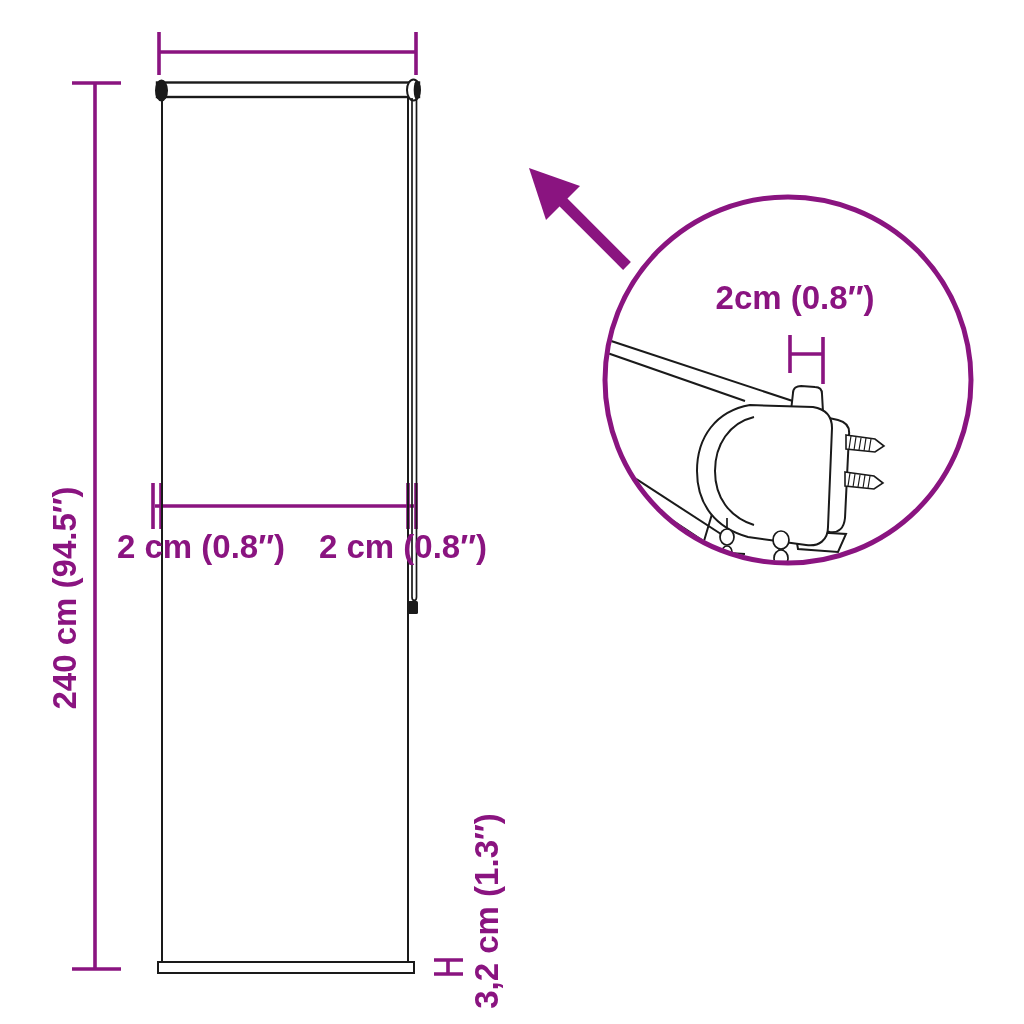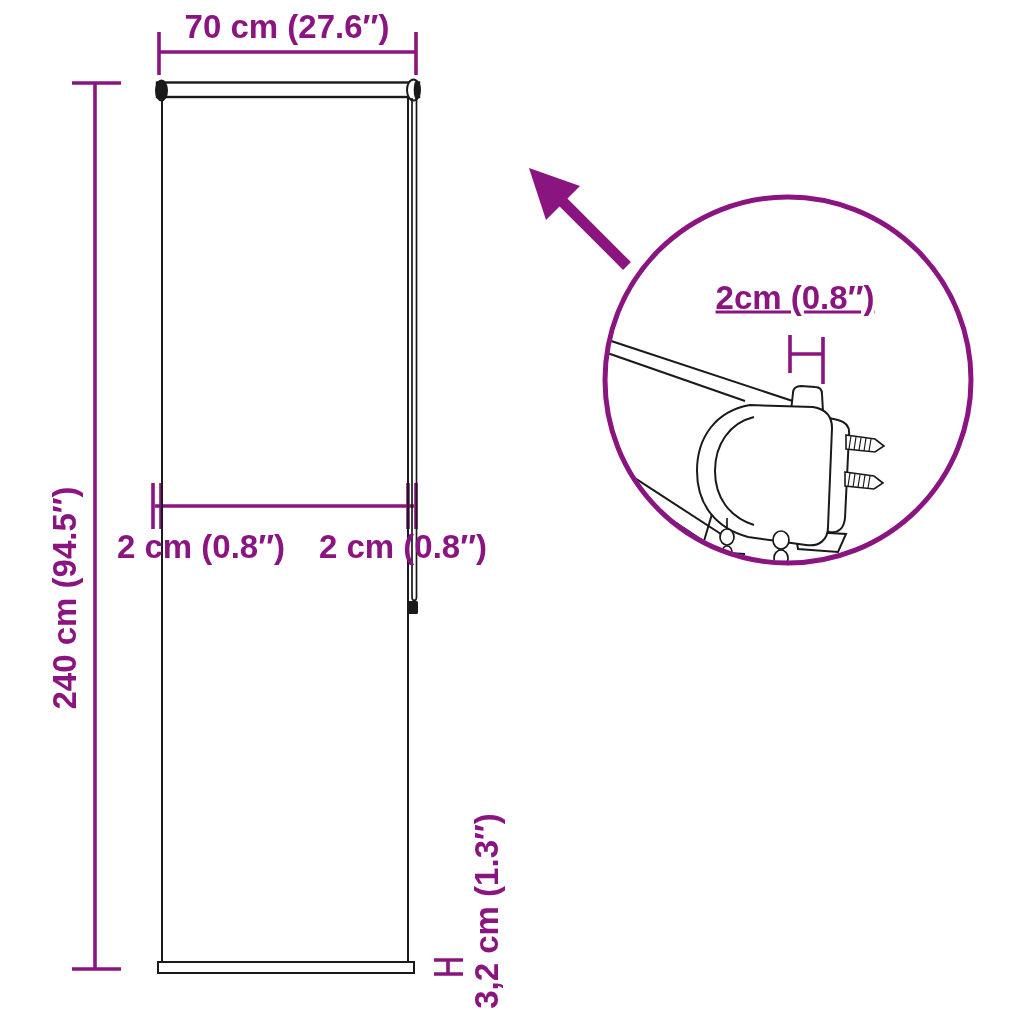--- a/index.html
+++ b/index.html
@@ -86,26 +86,25 @@
         <ellipse cx="727" cy="537" rx="7" ry="8" fill="#fff"></ellipse>
         <ellipse cx="727" cy="552" rx="5" ry="6" fill="#fff"></ellipse>
         <ellipse cx="781" cy="540" rx="8" ry="9" fill="#fff"></ellipse>
         <ellipse cx="781" cy="558" rx="7" ry="8" fill="#fff"></ellipse>
       </g>
     </g>
 
     <circle cx="788" cy="380" r="183" stroke="#8A1480" stroke-width="5" fill="none"></circle>
   </svg>
 
-  <div class="dim-label" style="left:287px;top:26px;">70 cm (27.6″)</div>
 
   <div class="dim-label vertical" style="left:64px;top:598px;">240 cm (94.5″)</div>
 
 
   <div class="dim-label" style="left:201px;top:546px;">2 cm (0.8″)</div>
 
   <div class="dim-label" style="left:403px;top:546px;">2 cm (0.8″)</div>
 
   <div class="dim-label vertical" style="left:486px;top:911px;">3,2 cm (1.3″)</div>
 
-  <div class="dim-label" style="left:795px;top:297px;text-decoration:underline;">2cm (0.8″)</div>
+  <div class="dim-label" style="left:795px;top:297px;">2cm (0.8″)</div>
 
 </div>
 
 </body></html>

